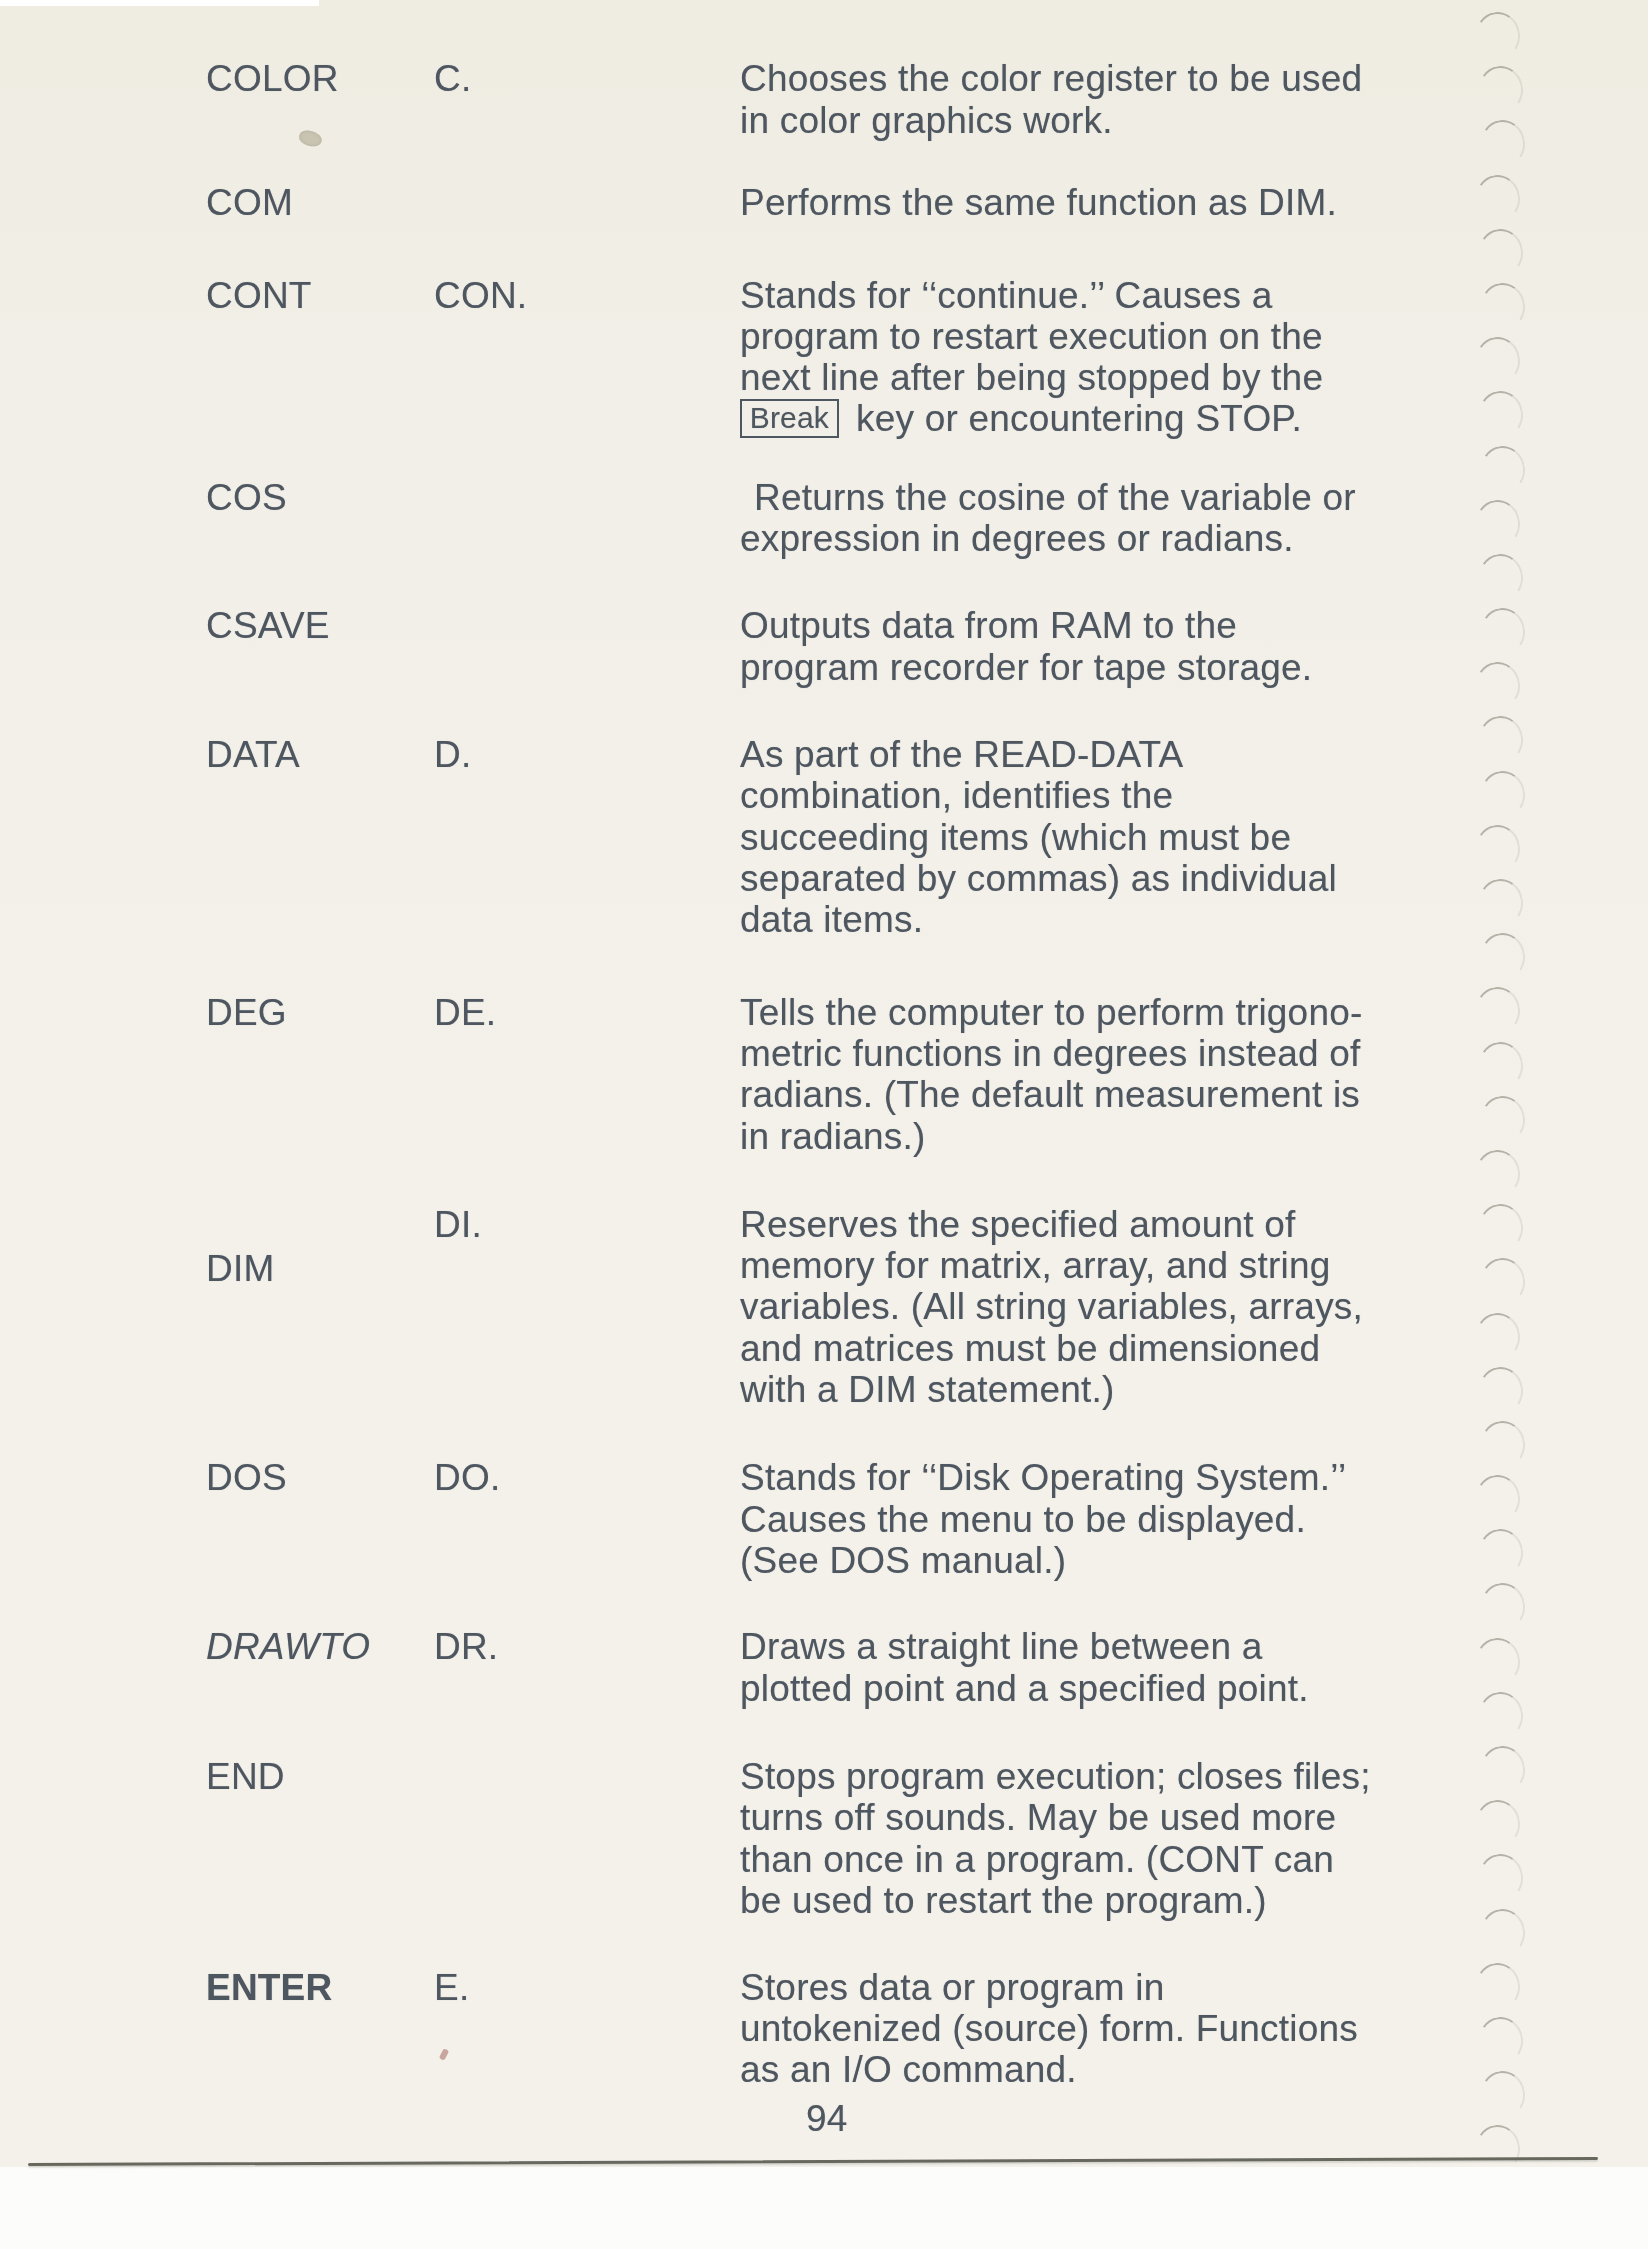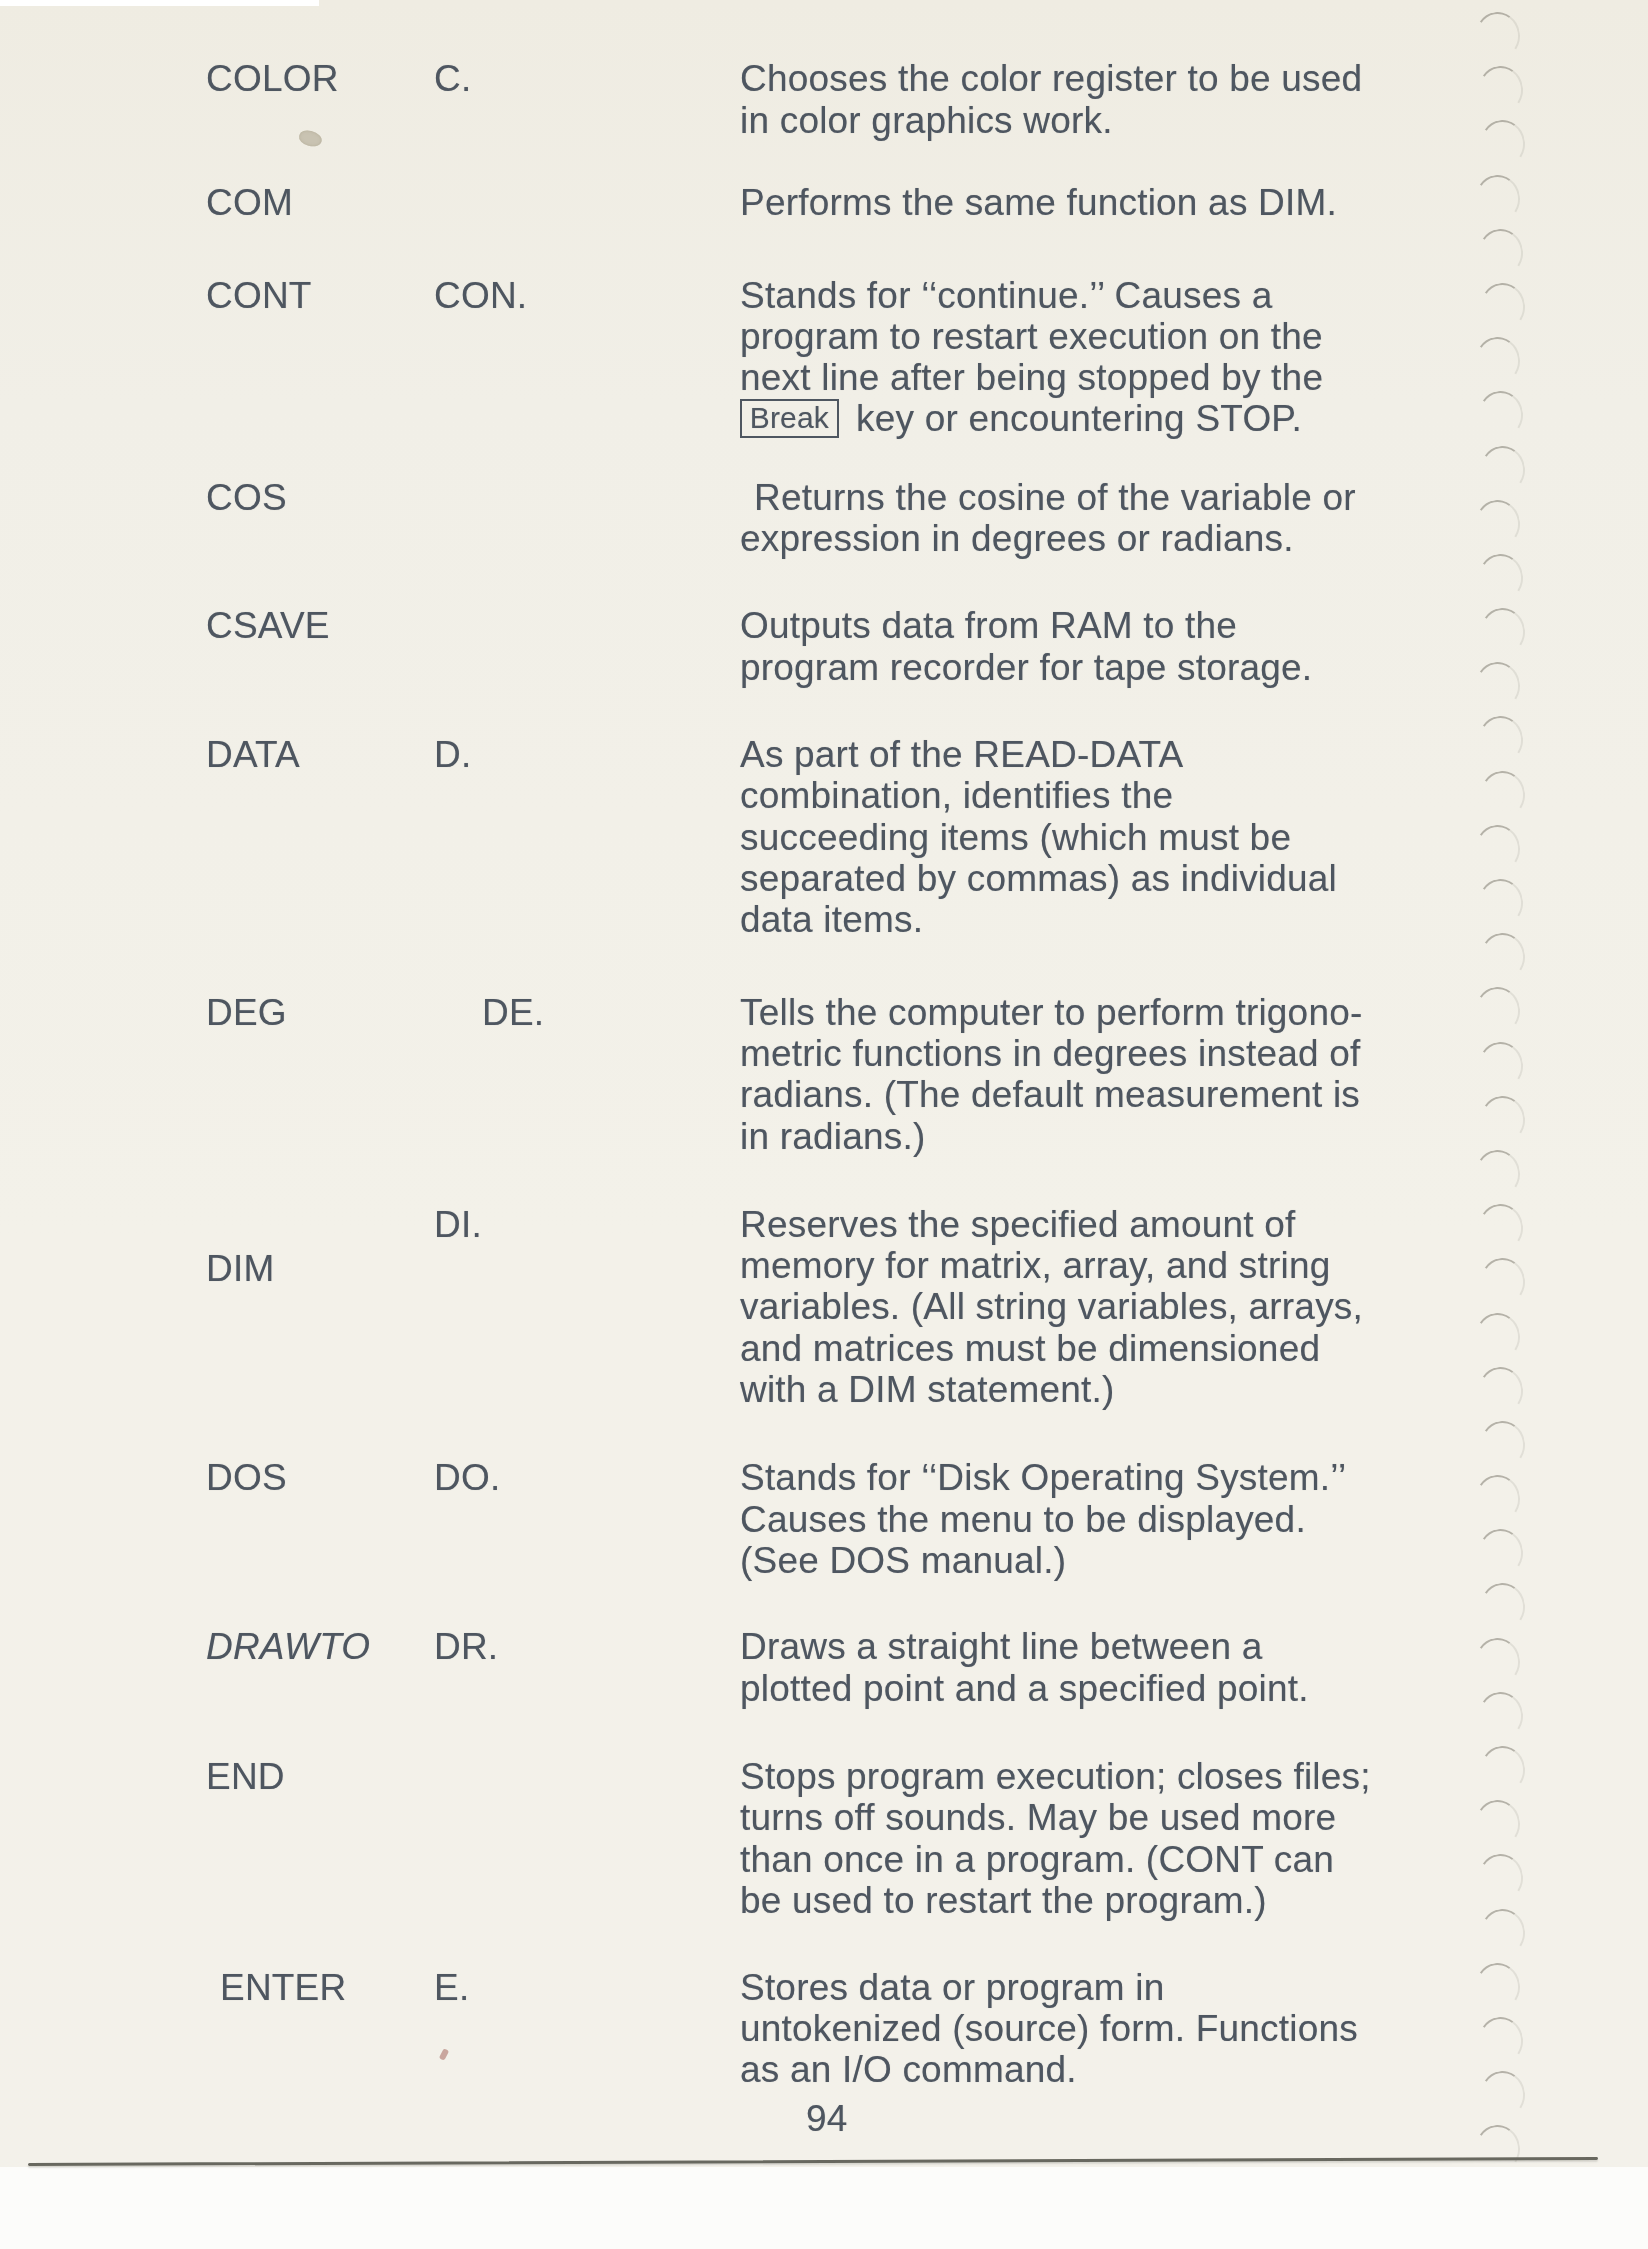--- a/index.html
+++ b/index.html
@@ -84,21 +84,21 @@
       <div class="line" style="left: 740px; top: 605px;">Outputs data from RAM to the</div>
       <div class="line" style="left: 740px; top: 647px;">program recorder for tape storage.</div>
       <div class="line" style="left: 206px; top: 734px;">DATA</div>
       <div class="line" style="left: 434px; top: 734px;">D.</div>
       <div class="line" style="left: 740px; top: 734px;">As part of the READ-DATA</div>
       <div class="line" style="left: 740px; top: 775px;">combination, identifies the</div>
       <div class="line" style="left: 740px; top: 817px;">succeeding items (which must be</div>
       <div class="line" style="left: 740px; top: 858px;">separated by commas) as individual</div>
       <div class="line" style="left: 740px; top: 899px;">data items.</div>
       <div class="line" style="left: 206px; top: 992px;">DEG</div>
-      <div class="line" style="left: 434px; top: 992px; margin-left: 48px;">DE.</div>
+      <div class="line" style="left: 434px; top: 992px;">DE.</div>
       <div class="line" style="left: 740px; top: 992px;">Tells the computer to perform trigono-</div>
       <div class="line" style="left: 740px; top: 1033px;">metric functions in degrees instead of</div>
       <div class="line" style="left: 740px; top: 1074px;">radians. (The default measurement is</div>
       <div class="line" style="left: 740px; top: 1116px;">in radians.)</div>
       <div class="line" style="left: 206px; top: 1248px;">DIM</div>
       <div class="line" style="left: 434px; top: 1204px;">DI.</div>
       <div class="line" style="left: 740px; top: 1204px;">Reserves the specified amount of</div>
       <div class="line" style="left: 740px; top: 1245px;">memory for matrix, array, and string</div>
       <div class="line" style="left: 740px; top: 1286px;">variables. (All string variables, arrays,</div>
       <div class="line" style="left: 740px; top: 1328px;">and matrices must be dimensioned</div>
@@ -110,21 +110,21 @@
       <div class="line" style="left: 740px; top: 1540px;">(See DOS manual.)</div>
       <div class="line" style="left: 206px; top: 1626px; font-style: italic;">DRAWTO</div>
       <div class="line" style="left: 434px; top: 1626px;">DR.</div>
       <div class="line" style="left: 740px; top: 1626px;">Draws a straight line between a</div>
       <div class="line" style="left: 740px; top: 1668px;">plotted point and a specified point.</div>
       <div class="line" style="left: 206px; top: 1756px;">END</div>
       <div class="line" style="left: 740px; top: 1756px;">Stops program execution; closes files;</div>
       <div class="line" style="left: 740px; top: 1797px;">turns off sounds. May be used more</div>
       <div class="line" style="left: 740px; top: 1839px;">than once in a program. (CONT can</div>
       <div class="line" style="left: 740px; top: 1880px;">be used to restart the program.)</div>
-      <div class="line" style="left: 220px; top: 1967px;">ENTER</div>
+      <div class="line" style="left: 206px; top: 1967px; font-weight: bold;">ENTER</div>
       <div class="line" style="left: 434px; top: 1967px;">E.</div>
       <div class="line" style="left: 740px; top: 1967px;">Stores data or program in</div>
       <div class="line" style="left: 740px; top: 2008px;">untokenized (source) form. Functions</div>
       <div class="line" style="left: 740px; top: 2049px;">as an I/O command.</div>
     </div>
   <div id="binding">
       <div class="arc" style="top: 12px; left: 1476px;"></div>
       <div class="arc" style="top: 66px; left: 1479px;"></div>
       <div class="arc" style="top: 120px; left: 1481px;"></div>
       <div class="arc" style="top: 175px; left: 1476px;"></div>

